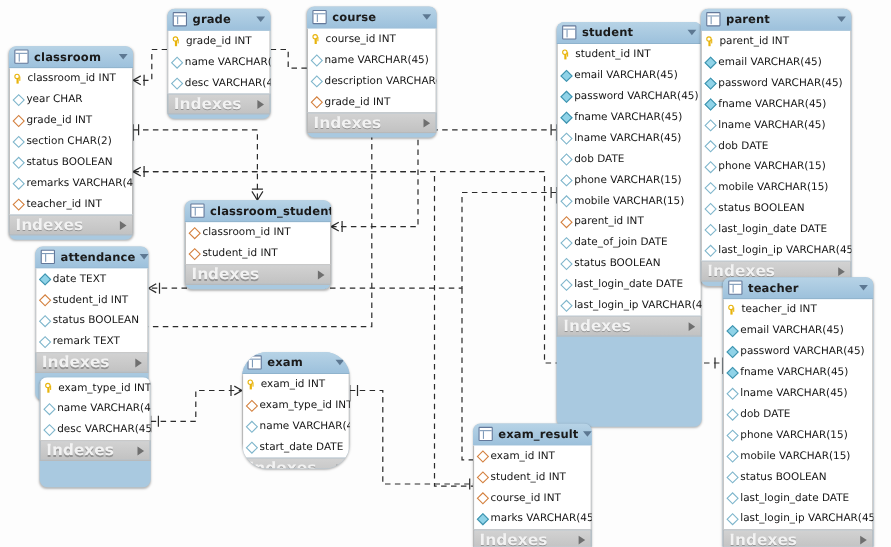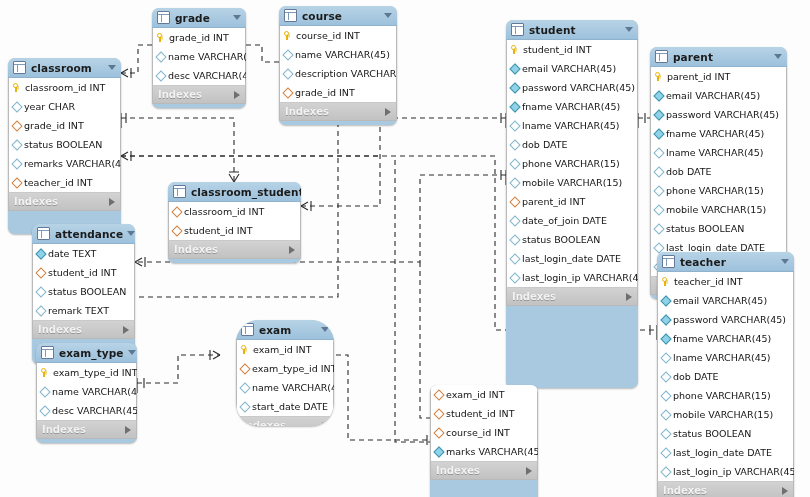--- a/index.html
+++ b/index.html
@@ -64,21 +64,21 @@
   }
   .key:after{
     content:"";position:absolute;left:2px;top:4px;width:1.5px;height:5px;background:#e8b40c;
     box-shadow:2px -2px 0 -0.5px #e8b40c;
   }
   .tfoot{
     height:17px;display:flex;align-items:center;padding:0 5px 0 5px;
     background:linear-gradient(#d2d2d2,#c2c2c2);
     border:1px solid #b9b9b9;border-top:1px solid #c9c9c9;
   }
-  .flabel{font-size:10px;font-weight:bold;color:#f2f2f2;flex:1 1 auto;text-shadow:0 1px 0 rgba(0,0,0,.25);}
+  .flabel{font-size:14px;font-weight:bold;color:#f2f2f2;flex:1 1 auto;text-shadow:0 1px 0 rgba(0,0,0,.25);}
   .ftri{width:0;height:0;border-top:4.5px solid transparent;border-bottom:4.5px solid transparent;border-left:6px solid #6f6f6f;}
 </style>
 </head>
 <body>
 
 <div id="canvas">
 
 <svg id="links" viewBox="0 0 810 497" xmlns="http://www.w3.org/2000/svg">
   <g fill="none" stroke="#2b2b2b" stroke-width="1.1" stroke-dasharray="5,4">
 
@@ -126,41 +126,45 @@
       <path d="M455,405 l-5,-8 M455,405 l5,-8 M450,395 l10,0"></path>
       <path d="M490,405 l-5,-8 M490,405 l5,-8 M485,395 l10,0"></path>
       <path d="M505,405 l-5,-8 M505,405 l5,-8 M500,395 l10,0"></path>
       <path d="M338,104 l-5,8 M338,104 l5,8 M333,114 l10,0"></path>
       <path d="M430,440 l7,-4 M430,440 l7,4 M427,435 l0,10"></path>
     </g>
   </g>
 </svg>
 
 <div id="tables-host">
-      <div class="table" style="left: 8px; top: 42px; width: 113px; height: 176px; margin-top: 16px;">
+      <div class="table" style="left: 8px; top: 42px; width: 113px; height: 176px;">
         <div class="thead">
           <span class="ticon"></span>
           <span class="tname">classroom</span>
           <span class="caret"></span>
         </div>
         <div class="cols">
           <div class="col">
             <span class="key"></span>
             <span class="cname">classroom_id INT</span>
           </div>
           <div class="col">
             <span class="dia nu"></span>
             <span class="cname">year CHAR</span>
           </div>
           <div class="col">
             <span class="dia fk"></span>
             <span class="cname">grade_id INT</span>
           </div>
           <div class="col">
             <span class="dia nu"></span>
+            <span class="cname">section CHAR(2)</span>
+          </div>
+          <div class="col">
+            <span class="dia nu"></span>
             <span class="cname">status BOOLEAN</span>
           </div>
           <div class="col">
             <span class="dia nu"></span>
             <span class="cname">remarks VARCHAR(45)</span>
           </div>
           <div class="col">
             <span class="dia fk"></span>
             <span class="cname">teacher_id INT</span>
           </div>
@@ -282,21 +286,21 @@
           <div class="col">
             <span class="dia nu"></span>
             <span class="cname">last_login_ip VARCHAR(45)</span>
           </div>
         </div>
         <div class="tfoot">
           <span class="flabel">Indexes</span>
           <span class="ftri"></span>
         </div>
       </div>
-      <div class="table" style="left: 650px; top: 8px; width: 137px; height: 252px; margin-top: 39px;">
+      <div class="table" style="left: 637px; top: 8px; width: 137px; height: 252px;">
         <div class="thead">
           <span class="ticon"></span>
           <span class="tname">parent</span>
           <span class="caret"></span>
         </div>
         <div class="cols">
           <div class="col">
             <span class="key"></span>
             <span class="cname">parent_id INT</span>
           </div>
@@ -446,45 +450,40 @@
             <span class="dia nu"></span>
             <span class="cname">remark TEXT</span>
           </div>
         </div>
         <div class="tfoot">
           <span class="flabel">Indexes</span>
           <span class="ftri"></span>
         </div>
       </div>
       <div class="table" style="left: 36px; top: 343px; width: 101px; height: 100px;">
-        <div class="thead">
-          <span class="ticon"></span>
-          <span class="tname">exam_type</span>
-          <span class="caret"></span>
-        </div>
         <div class="cols">
           <div class="col">
             <span class="key"></span>
             <span class="cname">exam_type_id INT</span>
           </div>
           <div class="col">
             <span class="dia nu"></span>
             <span class="cname">name VARCHAR(45)</span>
           </div>
           <div class="col">
             <span class="dia nu"></span>
             <span class="cname">desc VARCHAR(45)</span>
           </div>
         </div>
         <div class="tfoot">
           <span class="flabel">Indexes</span>
           <span class="ftri"></span>
         </div>
       </div>
-      <div class="table" style="left: 236px; top: 320px; width: 98px; height: 106px; border-radius: 23px;">
+      <div class="table" style="left: 220px; top: 320px; width: 98px; height: 106px; border-radius: 23px;">
         <div class="thead">
           <span class="ticon"></span>
           <span class="tname">exam</span>
           <span class="caret"></span>
         </div>
         <div class="cols">
           <div class="col">
             <span class="key"></span>
             <span class="cname">exam_id INT</span>
           </div>
@@ -500,20 +499,25 @@
             <span class="dia nu"></span>
             <span class="cname">start_date DATE</span>
           </div>
         </div>
         <div class="tfoot">
           <span class="flabel">Indexes</span>
           <span class="ftri"></span>
         </div>
       </div>
       <div class="table" style="left: 430px; top: 385px; width: 108px; height: 119px;">
+        <div class="thead">
+          <span class="ticon"></span>
+          <span class="tname">exam_result</span>
+          <span class="caret"></span>
+        </div>
         <div class="cols">
           <div class="col">
             <span class="dia fk"></span>
             <span class="cname">exam_id INT</span>
           </div>
           <div class="col">
             <span class="dia fk"></span>
             <span class="cname">student_id INT</span>
           </div>
           <div class="col">

